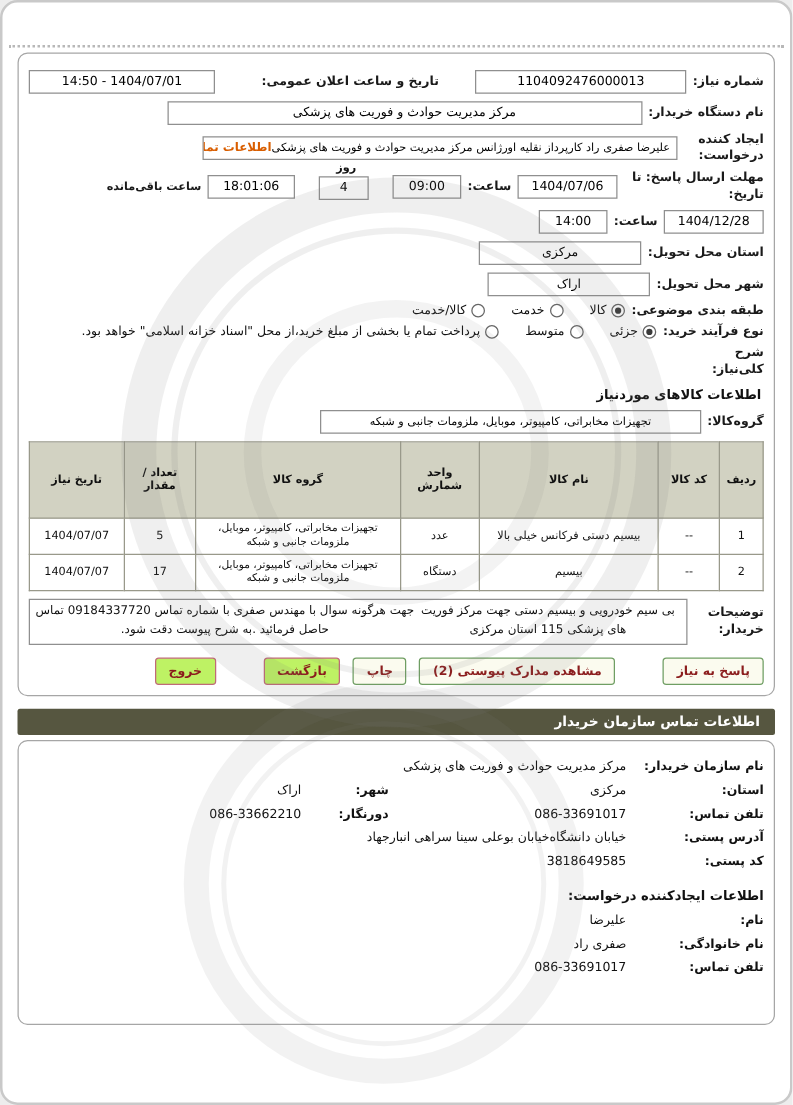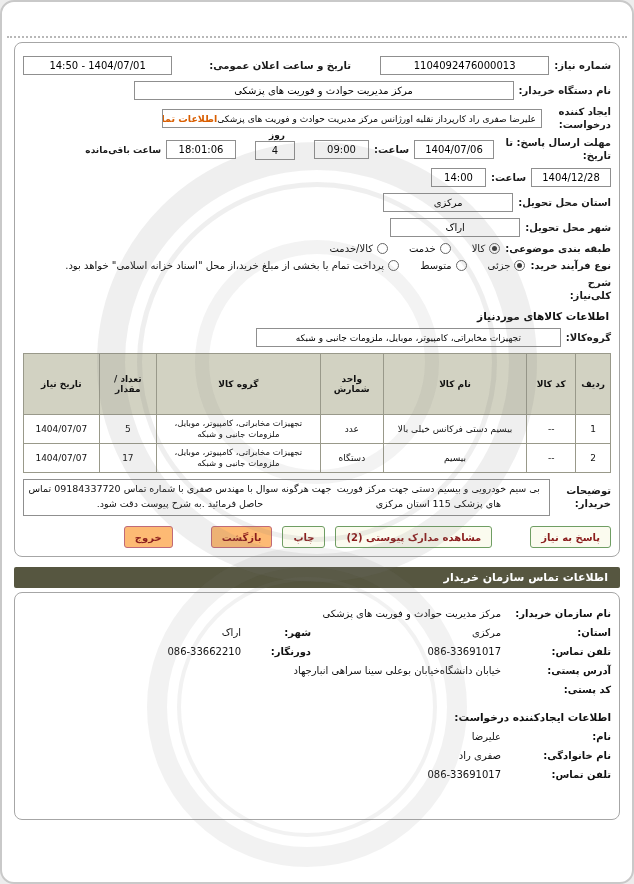--- a/index.html
+++ b/index.html
@@ -80,21 +80,21 @@
     font-size: 9.5px; line-height: 1.55; text-align: center; padding: 2px 4px;
   }
   .btnrow { display: flex; align-items: center; margin: 10px 0 2px 0; gap: 10px; }
   .btn {
     height: 22px; padding: 0 10px;
     font-family: inherit; font-size: 10px; font-weight: bold;
     color: #8b1d1d; background: #fbfbef;
     border: 1px solid #6f9e63; border-radius: 3px; cursor: pointer;
     white-space: nowrap;
   }
-  .btn.pink { background: #fdba74; border-color: #c06a78; }
+  .btn.pink { background: #bef264; border-color: #c06a78; }
   .btn.gapL { margin-right: 28px; }
   
   .crow { display: flex; align-items: center; font-size: 10px; margin: 8px 0; }
   .clabel { font-weight: bold; width: 110px; flex: none; }
   .clabel.sm { width: 70px; }
   .cval { width: 190px; flex: none; }
   .cval2 { flex: 1; }
   .ctitle { font-size: 10.5px; font-weight: bold; margin: 16px 0 6px 0; }
   
   .wm { position: absolute; border-radius: 50%; pointer-events: none; z-index: 30; }
@@ -281,20 +281,21 @@
       <span class="cval2 ltr" style="text-align:right;">086-33662210</span>
     </div>
 
     <div class="crow">
       <span class="clabel">آدرس پستی:</span>
       <span class="cval2">خیابان دانشگاه‌خیابان بوعلی سینا سراهی انبارجهاد</span>
     </div>
 
     <div class="crow">
       <span class="clabel">کد پستی:</span>
+      <span class="cval2 ltr" style="text-align:right;">3818649585</span>
     </div>
 
     <div class="ctitle">اطلاعات ایجادکننده درخواست:</div>
 
     <div class="crow">
       <span class="clabel">نام:</span>
       <span class="cval2">علیرضا</span>
     </div>
 
     <div class="crow">

